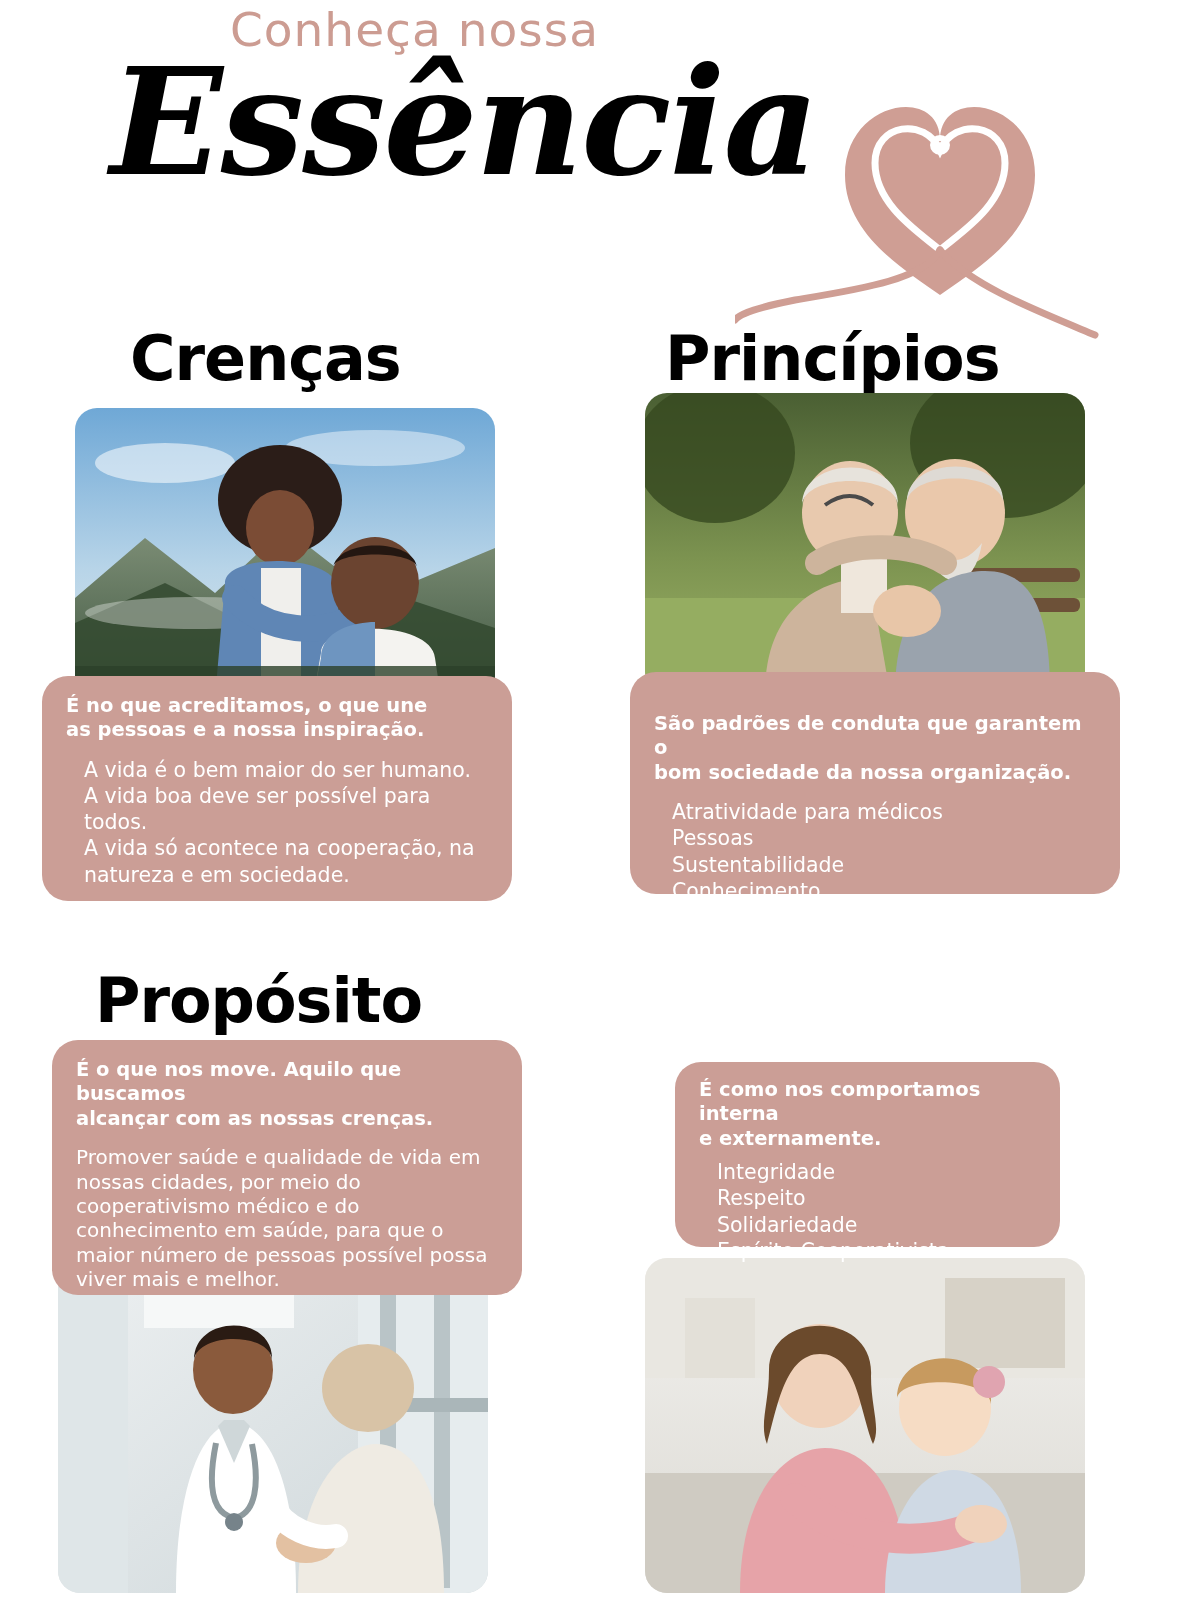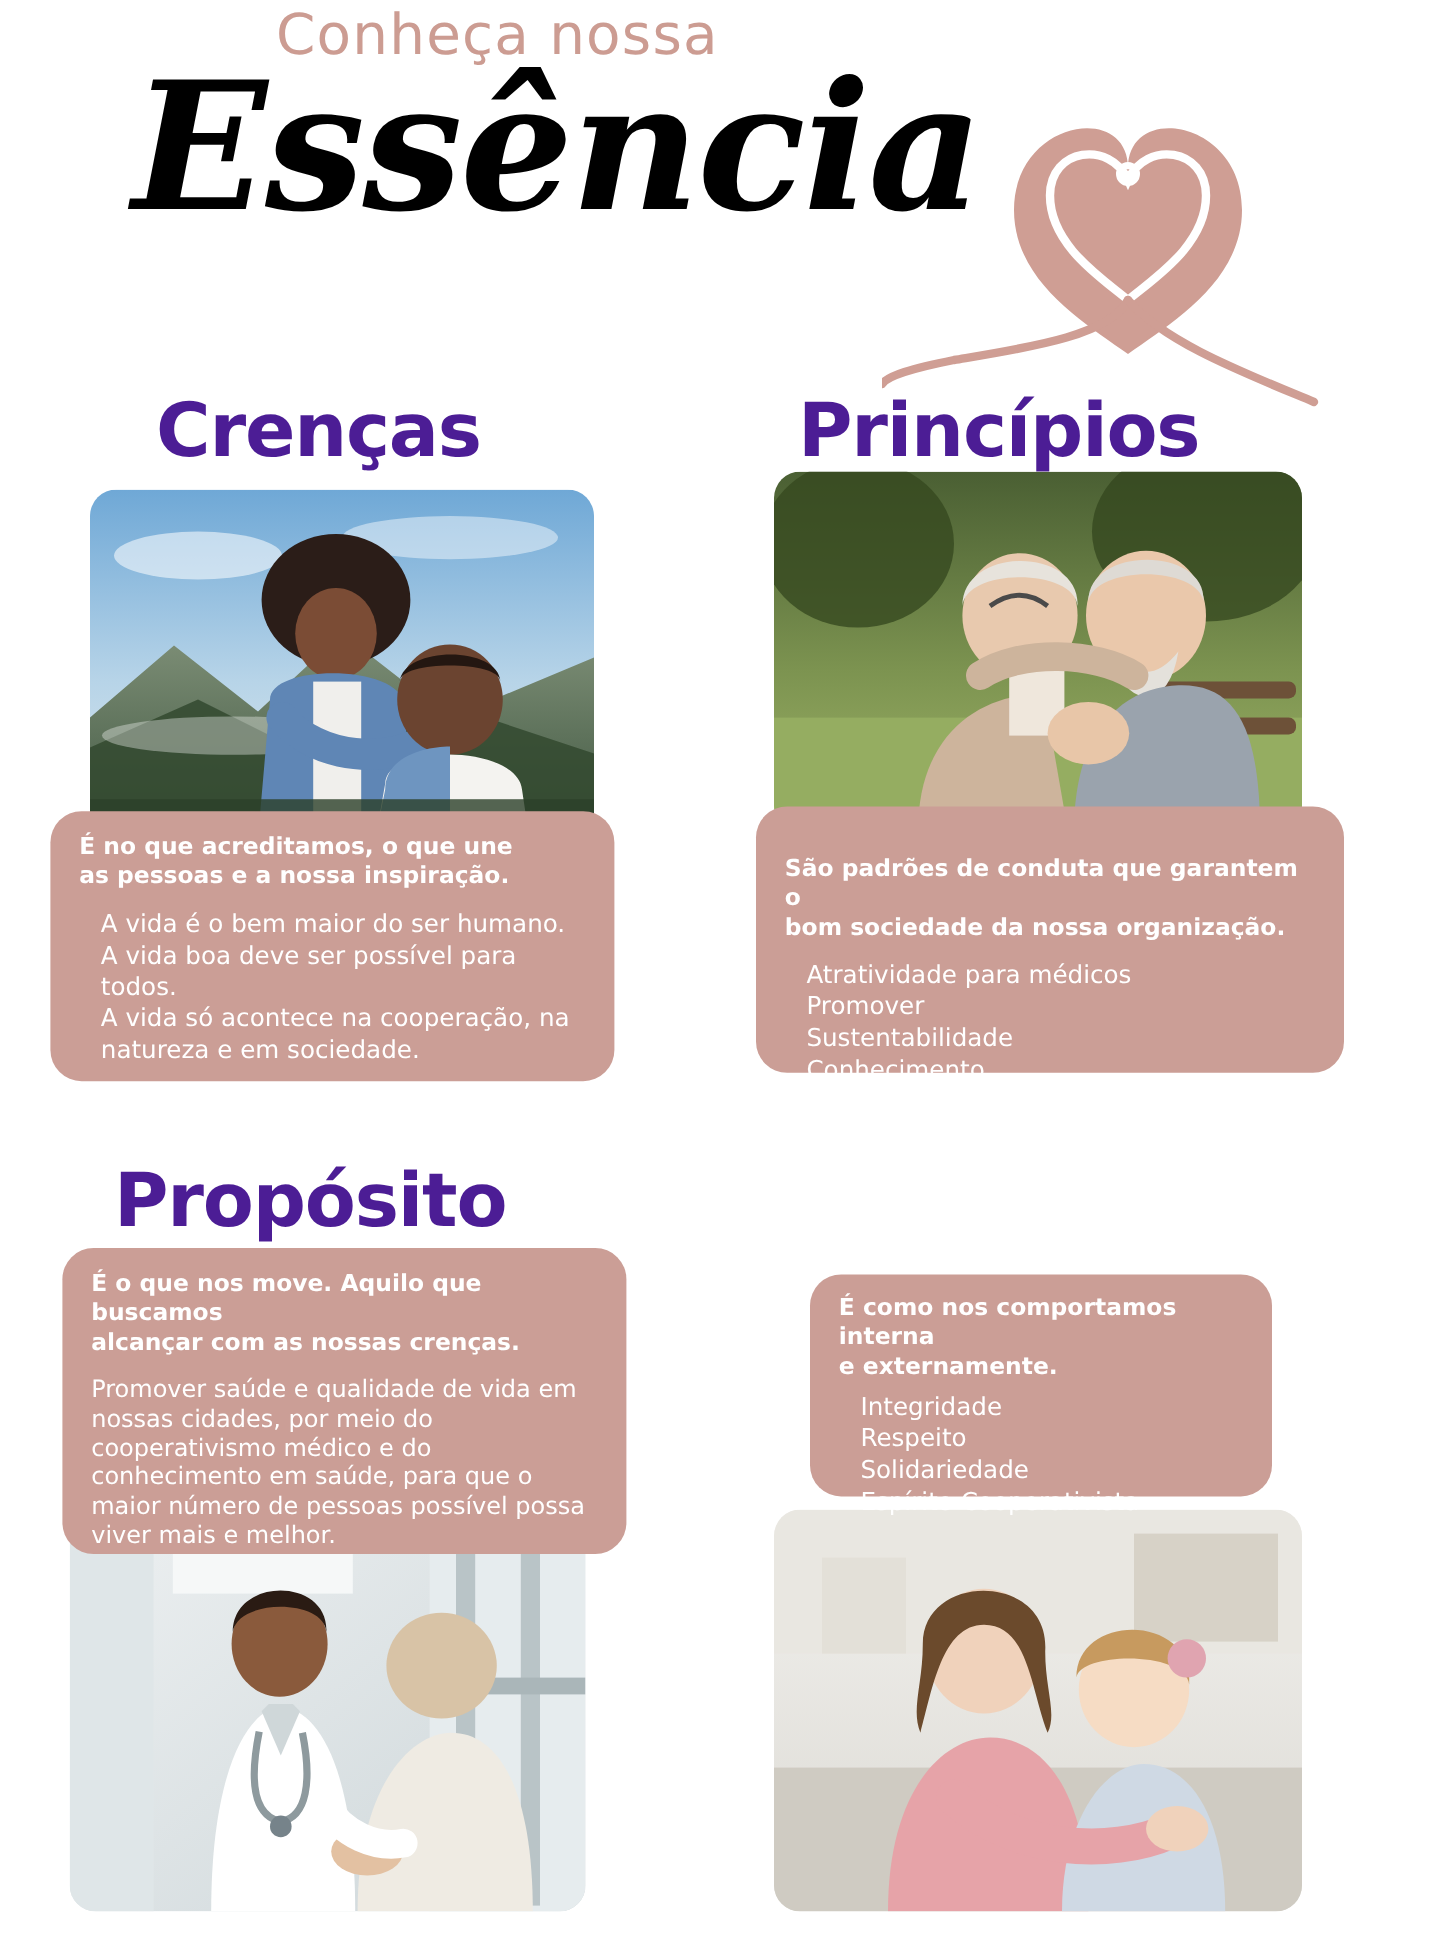--- a/index.html
+++ b/index.html
@@ -55,21 +55,21 @@
     height: 300px;
   }
 
   
   .section-title {
     position: absolute;
     font-family: "DejaVu Sans", sans-serif;
     font-weight: 700;
     font-size: 62px;
     line-height: 1;
-    color: #4c1d95;
+    color: #000000;
     letter-spacing: -1px;
   }
   .section-title.on-dark { color: #ffffff; }
 
   
   .panel {
     position: absolute;
     background: #cb9e96;
     border-radius: 26px;
     box-sizing: border-box;
@@ -219,21 +219,21 @@
   </svg>
 </div>
 
 <div class="panel above" style="left:630px; top:672px; width:490px; height:222px;">
   <p class="lead" style="margin-top:22px;">
     <span>São padrões de conduta que garantem o</span><br>
     <span>bom sociedade da nossa organização.</span>
   </p>
   <ul>
     <li>Atratividade para médicos</li>
-    <li>Promover</li>
+    <li>Pessoas</li>
     <li>Sustentabilidade</li>
     <li>Conhecimento</li>
     <li>Visão Sistêmica</li>
     <li>Inovação</li>
     <li>Agilidade</li>
     <li class="bold">Princípios cooperativistas</li>
   </ul>
 </div>
 
 <div class="section-title" style="left:95px; top:970px;">Propósito</div>

